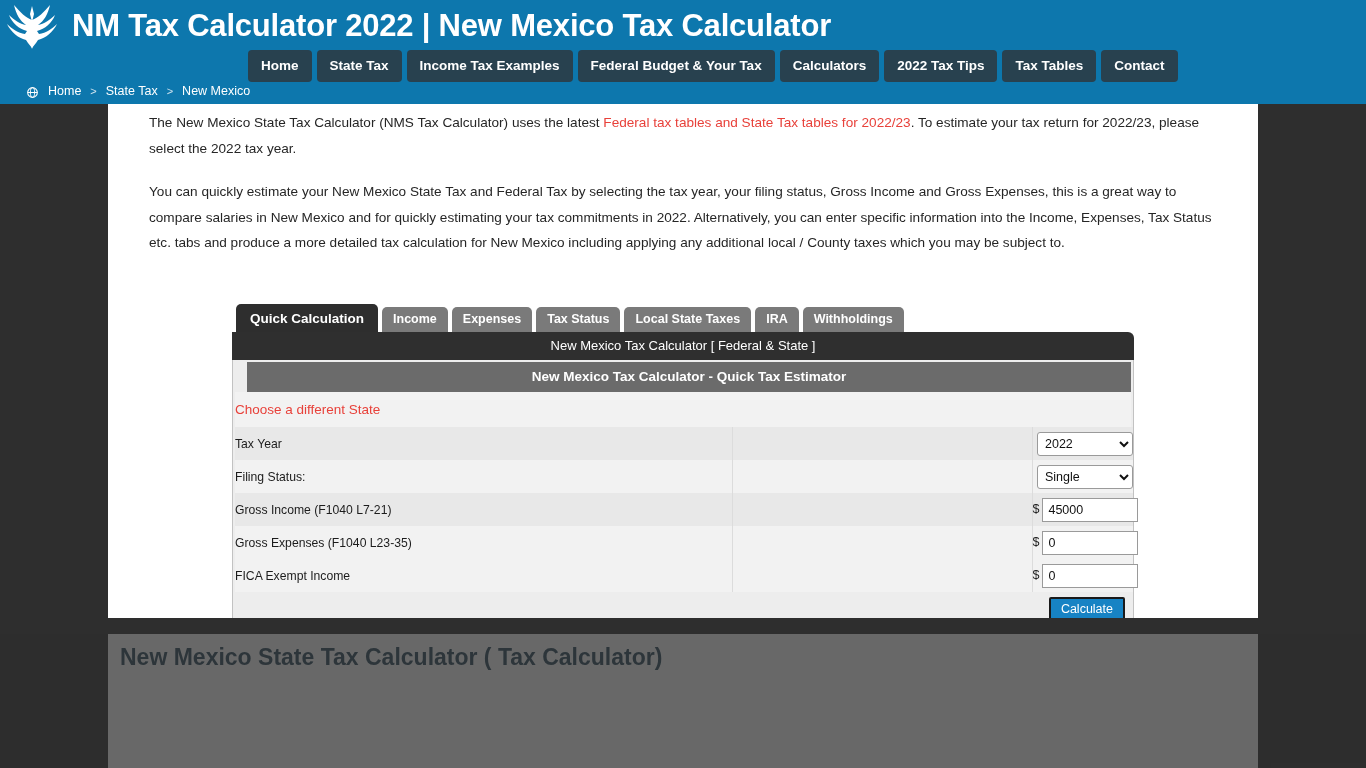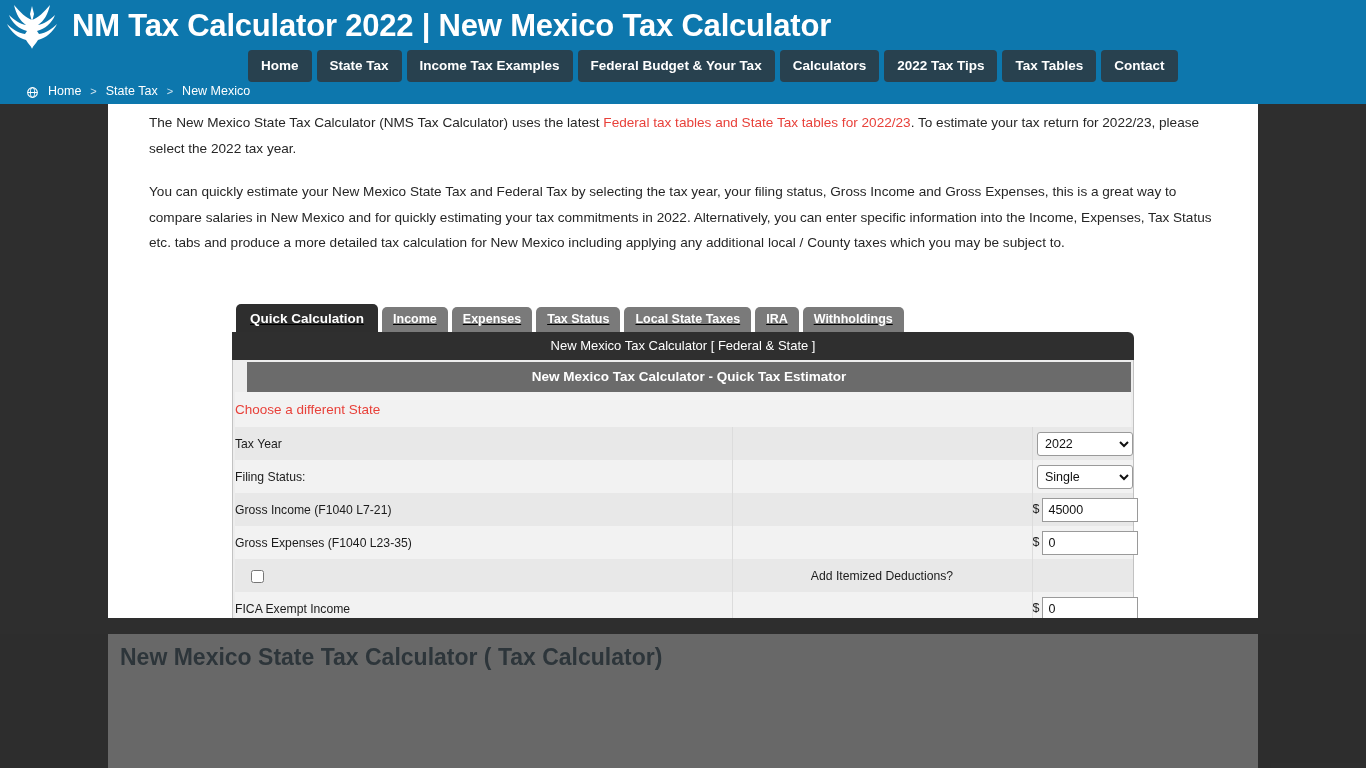--- a/index.html
+++ b/index.html
@@ -97,21 +97,20 @@
     left: 124px; top: 200px;
     width: 902px;
   }
 
   .tabs {
     display: flex;
     align-items: flex-end;
     gap: 4px;
     padding-left: 4px;
     height: 28px;
-    text-decoration: underline;
   }
   .tab {
     background: #7a7a7a;
     color: #ffffff;
     font-size: 12.5px;
     font-weight: bold;
     padding: 5px 11px 5px 11px;
     border-radius: 5px 5px 0 0;
     cursor: pointer;
     line-height: 15px;
@@ -414,27 +413,20 @@
             </tr>
 
             <tr class="r-even">
               <td class="cell-label">Gross Expenses (F1040 L23-35)</td>
               <td class="cell-mid"></td>
               <td class="cell-right last">
                 <span class="dollar">$</span><input class="form-text" type="text" value="0" style="">
               </td>
             </tr>
 
-            <tr class="r-odd">
-              <td>
-                <input class="form-check" type="checkbox" style="">
-              </td>
-              <td class="cell-mid">Add Itemized Deductions?</td>
-              <td class="last"></td>
-            </tr>
 
             <tr class="r-even">
               <td class="cell-label">FICA Exempt Income</td>
               <td class="cell-mid"></td>
               <td class="cell-right last">
                 <span class="dollar">$</span><input class="form-text" type="text" value="0" style="">
               </td>
             </tr>
           </tbody>
         </table>

